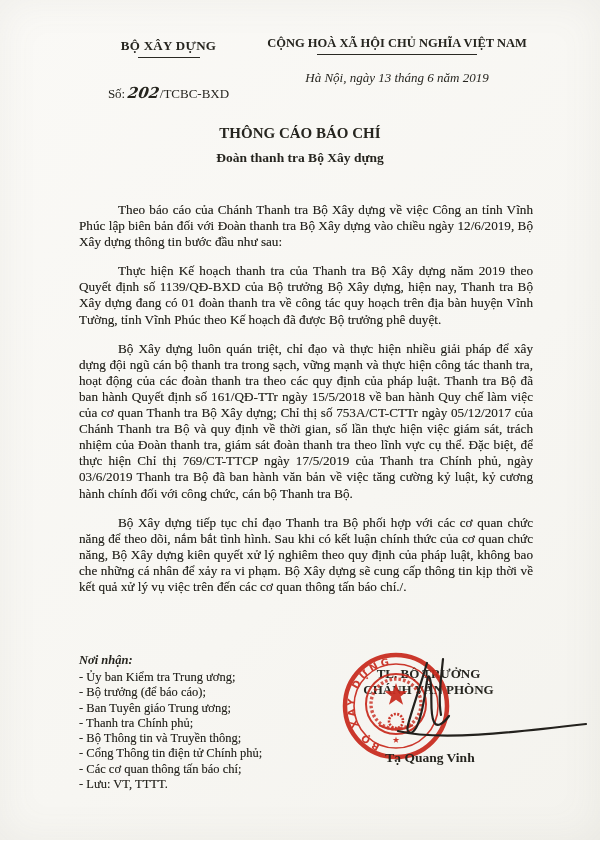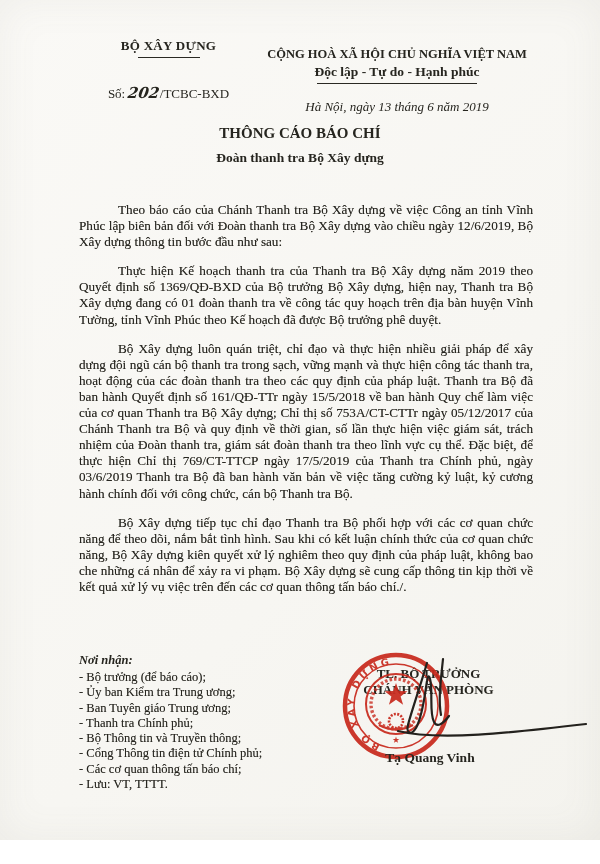--- a/index.html
+++ b/index.html
@@ -10,21 +10,21 @@
     font-family:"Liberation Serif","DejaVu Serif",serif;
     color:#26251f;
     overflow:hidden;
     box-shadow:inset 0 0 40px rgba(120,115,100,0.08);
   }
   .hdr-left{position:absolute;left:96px;top:38px;width:145px;text-align:center;}
   .org-name{font-weight:bold;font-size:13px;letter-spacing:0.3px;}
   .org-rule{width:62px;height:1px;background:#2a2923;margin:3px auto 0 auto;}
   .doc-number{margin-top:26px;font-size:13px;white-space:nowrap;}
   .hand-number{font-family:"DejaVu Serif",serif;font-style:italic;font-weight:bold;font-size:15px;display:inline-block;transform:skewX(-8deg);}
-  .hdr-right{position:absolute;left:252px;top:47px;width:290px;text-align:center;}
+  .hdr-right{position:absolute;left:252px;top:36px;width:290px;text-align:center;}
   .national{font-weight:bold;font-size:12.5px;}
   .motto{font-weight:bold;font-size:13.5px;margin-top:2px;}
   .motto-rule{width:160px;height:1.4px;background:#2a2923;margin:3px auto 0 auto;}
   .place-date{font-style:italic;font-size:13px;margin-top:15px;}
   .title-block{position:absolute;left:0;top:125px;width:600px;text-align:center;}
   .doc-title{font-weight:bold;font-size:15px;}
   .doc-subtitle{font-weight:bold;font-size:13.5px;margin-top:7px;line-height:17px;}
   .body-block{position:absolute;left:79px;top:189px;width:454px;}
   .body-block p{
     margin:13px 0 5px 0;
@@ -50,43 +50,42 @@
     <div class="org-name">BỘ XÂY DỰNG</div>
     <div class="org-rule"></div>
     <div class="doc-number">
       <span>Số:</span>
       <span class="hand-number">202</span><span>/TCBC-BXD</span>
     </div>
   </div>
 
   <div class="hdr-right">
     <div class="national">CỘNG HOÀ XÃ HỘI CHỦ NGHĨA VIỆT NAM</div>
-    <div class="motto">Độc lập - Tự do - Hạnh phúc</div>
     <div class="motto-rule"></div>
     <div class="place-date">Hà Nội,  ngày 13 tháng 6 năm 2019</div>
   </div>
 
   <div class="title-block">
     <div class="doc-title">THÔNG CÁO BÁO CHÍ</div>
     <div class="doc-subtitle">
       <div>Đoàn thanh tra Bộ Xây dựng</div>
     </div>
   </div>
 
   <div class="body-block">
     <p>Theo báo cáo của Chánh Thanh tra Bộ Xây dựng về việc Công an tỉnh Vĩnh Phúc lập biên bản đối với Đoàn thanh tra Bộ Xây dựng vào chiều ngày 12/6/2019, Bộ Xây dựng thông tin bước đầu như sau:</p>
-    <p>Thực hiện Kế hoạch thanh tra của Thanh tra Bộ Xây dựng năm 2019 theo Quyết định số 1369/QĐ-BXD của Bộ trưởng Bộ Xây dựng, hiện nay, Thanh tra Bộ Xây dựng đang có 01 đoàn thanh tra về công tác quy hoạch trên địa bàn huyện Vĩnh Tường, tỉnh Vĩnh Phúc theo Kế hoạch đã được Bộ trưởng phê duyệt.</p>
+    <p>Thực hiện Kế hoạch thanh tra của Thanh tra Bộ Xây dựng năm 2019 theo Quyết định số 1139/QĐ-BXD của Bộ trưởng Bộ Xây dựng, hiện nay, Thanh tra Bộ Xây dựng đang có 01 đoàn thanh tra về công tác quy hoạch trên địa bàn huyện Vĩnh Tường, tỉnh Vĩnh Phúc theo Kế hoạch đã được Bộ trưởng phê duyệt.</p>
     <p>Bộ Xây dựng luôn quán triệt, chỉ đạo và thực hiện nhiều giải pháp để xây dựng đội ngũ cán bộ thanh tra trong sạch, vững mạnh và thực hiện công tác thanh tra, hoạt động của các đoàn thanh tra theo các quy định của pháp luật. Thanh tra Bộ đã ban hành Quyết định số 161/QĐ-TTr ngày 15/5/2018 về ban hành Quy chế làm việc của cơ quan Thanh tra Bộ Xây dựng; Chỉ thị số 753A/CT-CTTr ngày 05/12/2017 của Chánh Thanh tra Bộ và quy định về thời gian, số lần thực hiện việc giám sát, trách nhiệm của Đoàn thanh tra, giám sát đoàn thanh tra theo lĩnh vực cụ thể. Đặc biệt, để thực hiện Chỉ thị 769/CT-TTCP ngày 17/5/2019 của Thanh tra Chính phủ, ngày 03/6/2019 Thanh tra Bộ đã ban hành văn bản về việc tăng cường kỷ luật, kỷ cương hành chính đối với công chức, cán bộ Thanh tra Bộ.</p>
     <p>Bộ Xây dựng tiếp tục chỉ đạo Thanh tra Bộ phối hợp với các cơ quan chức năng để theo dõi, nắm bắt tình hình. Sau khi có kết luận chính thức của cơ quan chức năng, Bộ Xây dựng kiên quyết xử lý nghiêm theo quy định của pháp luật, không bao che những cá nhân để xảy ra vi phạm. Bộ Xây dựng sẽ cung cấp thông tin kịp thời về kết quả xử lý vụ việc trên đến các cơ quan thông tấn báo chí./.</p>
   </div>
 
   <div class="recipients">
     <div class="recipients-label">Nơi nhận:</div>
+    <div class="recipient-item">- Ủy ban Kiểm tra Trung ương;</div>
     <div class="recipient-item">- Bộ trưởng (để báo cáo);</div>
-    <div class="recipient-item">- Ủy ban Kiểm tra Trung ương;</div>
     <div class="recipient-item">- Ban Tuyên giáo Trung ương;</div>
     <div class="recipient-item">- Thanh tra Chính phủ;</div>
     <div class="recipient-item">- Bộ Thông tin và Truyền thông;</div>
     <div class="recipient-item">- Cổng Thông tin điện tử Chính phủ;</div>
     <div class="recipient-item">- Các cơ quan thông tấn báo chí;</div>
     <div class="recipient-item">- Lưu: VT, TTTT.</div>
   </div>
 
   <div class="sig-block">
     <div class="sig-title1">TL. BỘ TRƯỞNG</div>

